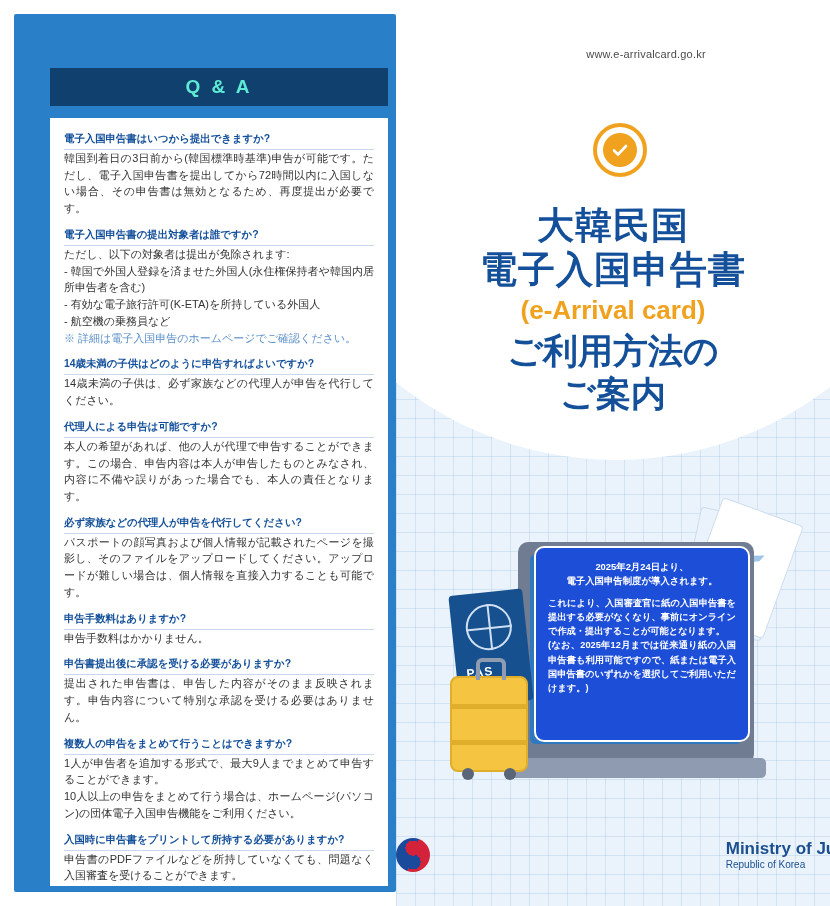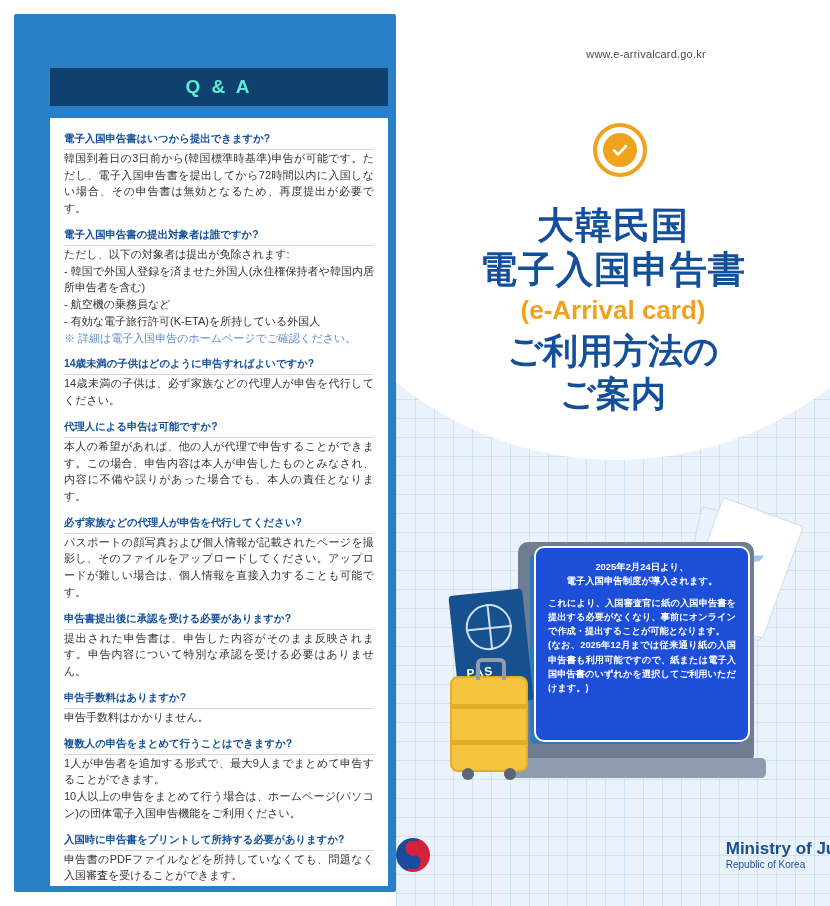--- a/index.html
+++ b/index.html
@@ -299,49 +299,49 @@
       <div class="qa-item">
         <div class="qa-q">電子入国申告書はいつから提出できますか?</div>
         <div class="qa-a">韓国到着日の3日前から(韓国標準時基準)申告が可能です。ただし、電子入国申告書を提出してから72時間以内に入国しない場合、その申告書は無効となるため、再度提出が必要です。</div>
       </div>
 
       <div class="qa-item">
         <div class="qa-q">電子入国申告書の提出対象者は誰ですか?</div>
         <div class="qa-a">
           <span class="line">ただし、以下の対象者は提出が免除されます:</span>
           <span class="line">- 韓国で外国人登録を済ませた外国人(永住権保持者や韓国内居所申告者を含む)</span>
+          <span class="line">- 有効な電子旅行許可(K-ETA)を所持している外国人</span>
           <span class="line">- 航空機の乗務員など</span>
-          <span class="line">- 有効な電子旅行許可(K-ETA)を所持している外国人</span>
           <span class="line note">※ 詳細は電子入国申告のホームページでご確認ください。</span>
         </div>
       </div>
 
       <div class="qa-item">
         <div class="qa-q">14歳未満の子供はどのように申告すればよいですか?</div>
         <div class="qa-a">14歳未満の子供は、必ず家族などの代理人が申告を代行してください。</div>
       </div>
 
       <div class="qa-item">
         <div class="qa-q">代理人による申告は可能ですか?</div>
         <div class="qa-a">本人の希望があれば、他の人が代理で申告することができます。この場合、申告内容は本人が申告したものとみなされ、内容に不備や誤りがあった場合でも、本人の責任となります。</div>
       </div>
 
       <div class="qa-item">
         <div class="qa-q">必ず家族などの代理人が申告を代行してください?</div>
         <div class="qa-a">パスポートの顔写真および個人情報が記載されたページを撮影し、そのファイルをアップロードしてください。アップロードが難しい場合は、個人情報を直接入力することも可能です。</div>
       </div>
 
       <div class="qa-item">
+        <div class="qa-q">申告手数料はありますか?</div>
+        <div class="qa-a">申告手数料はかかりません。</div>
+      </div>
+
+      <div class="qa-item">
         <div class="qa-q">申告書提出後に承認を受ける必要がありますか?</div>
         <div class="qa-a">提出された申告書は、申告した内容がそのまま反映されます。申告内容について特別な承認を受ける必要はありません。</div>
-      </div>
-
-      <div class="qa-item">
-        <div class="qa-q">申告手数料はありますか?</div>
-        <div class="qa-a">申告手数料はかかりません。</div>
       </div>
 
       <div class="qa-item">
         <div class="qa-q">複数人の申告をまとめて行うことはできますか?</div>
         <div class="qa-a" style="white-space:pre-line">1人が申告者を追加する形式で、最大9人までまとめて申告することができます。
 10人以上の申告をまとめて行う場合は、ホームページ(パソコン)の団体電子入国申告機能をご利用ください。</div>
       </div>
 
       <div class="qa-item">
         <div class="qa-q">入国時に申告書をプリントして所持する必要がありますか?</div>

